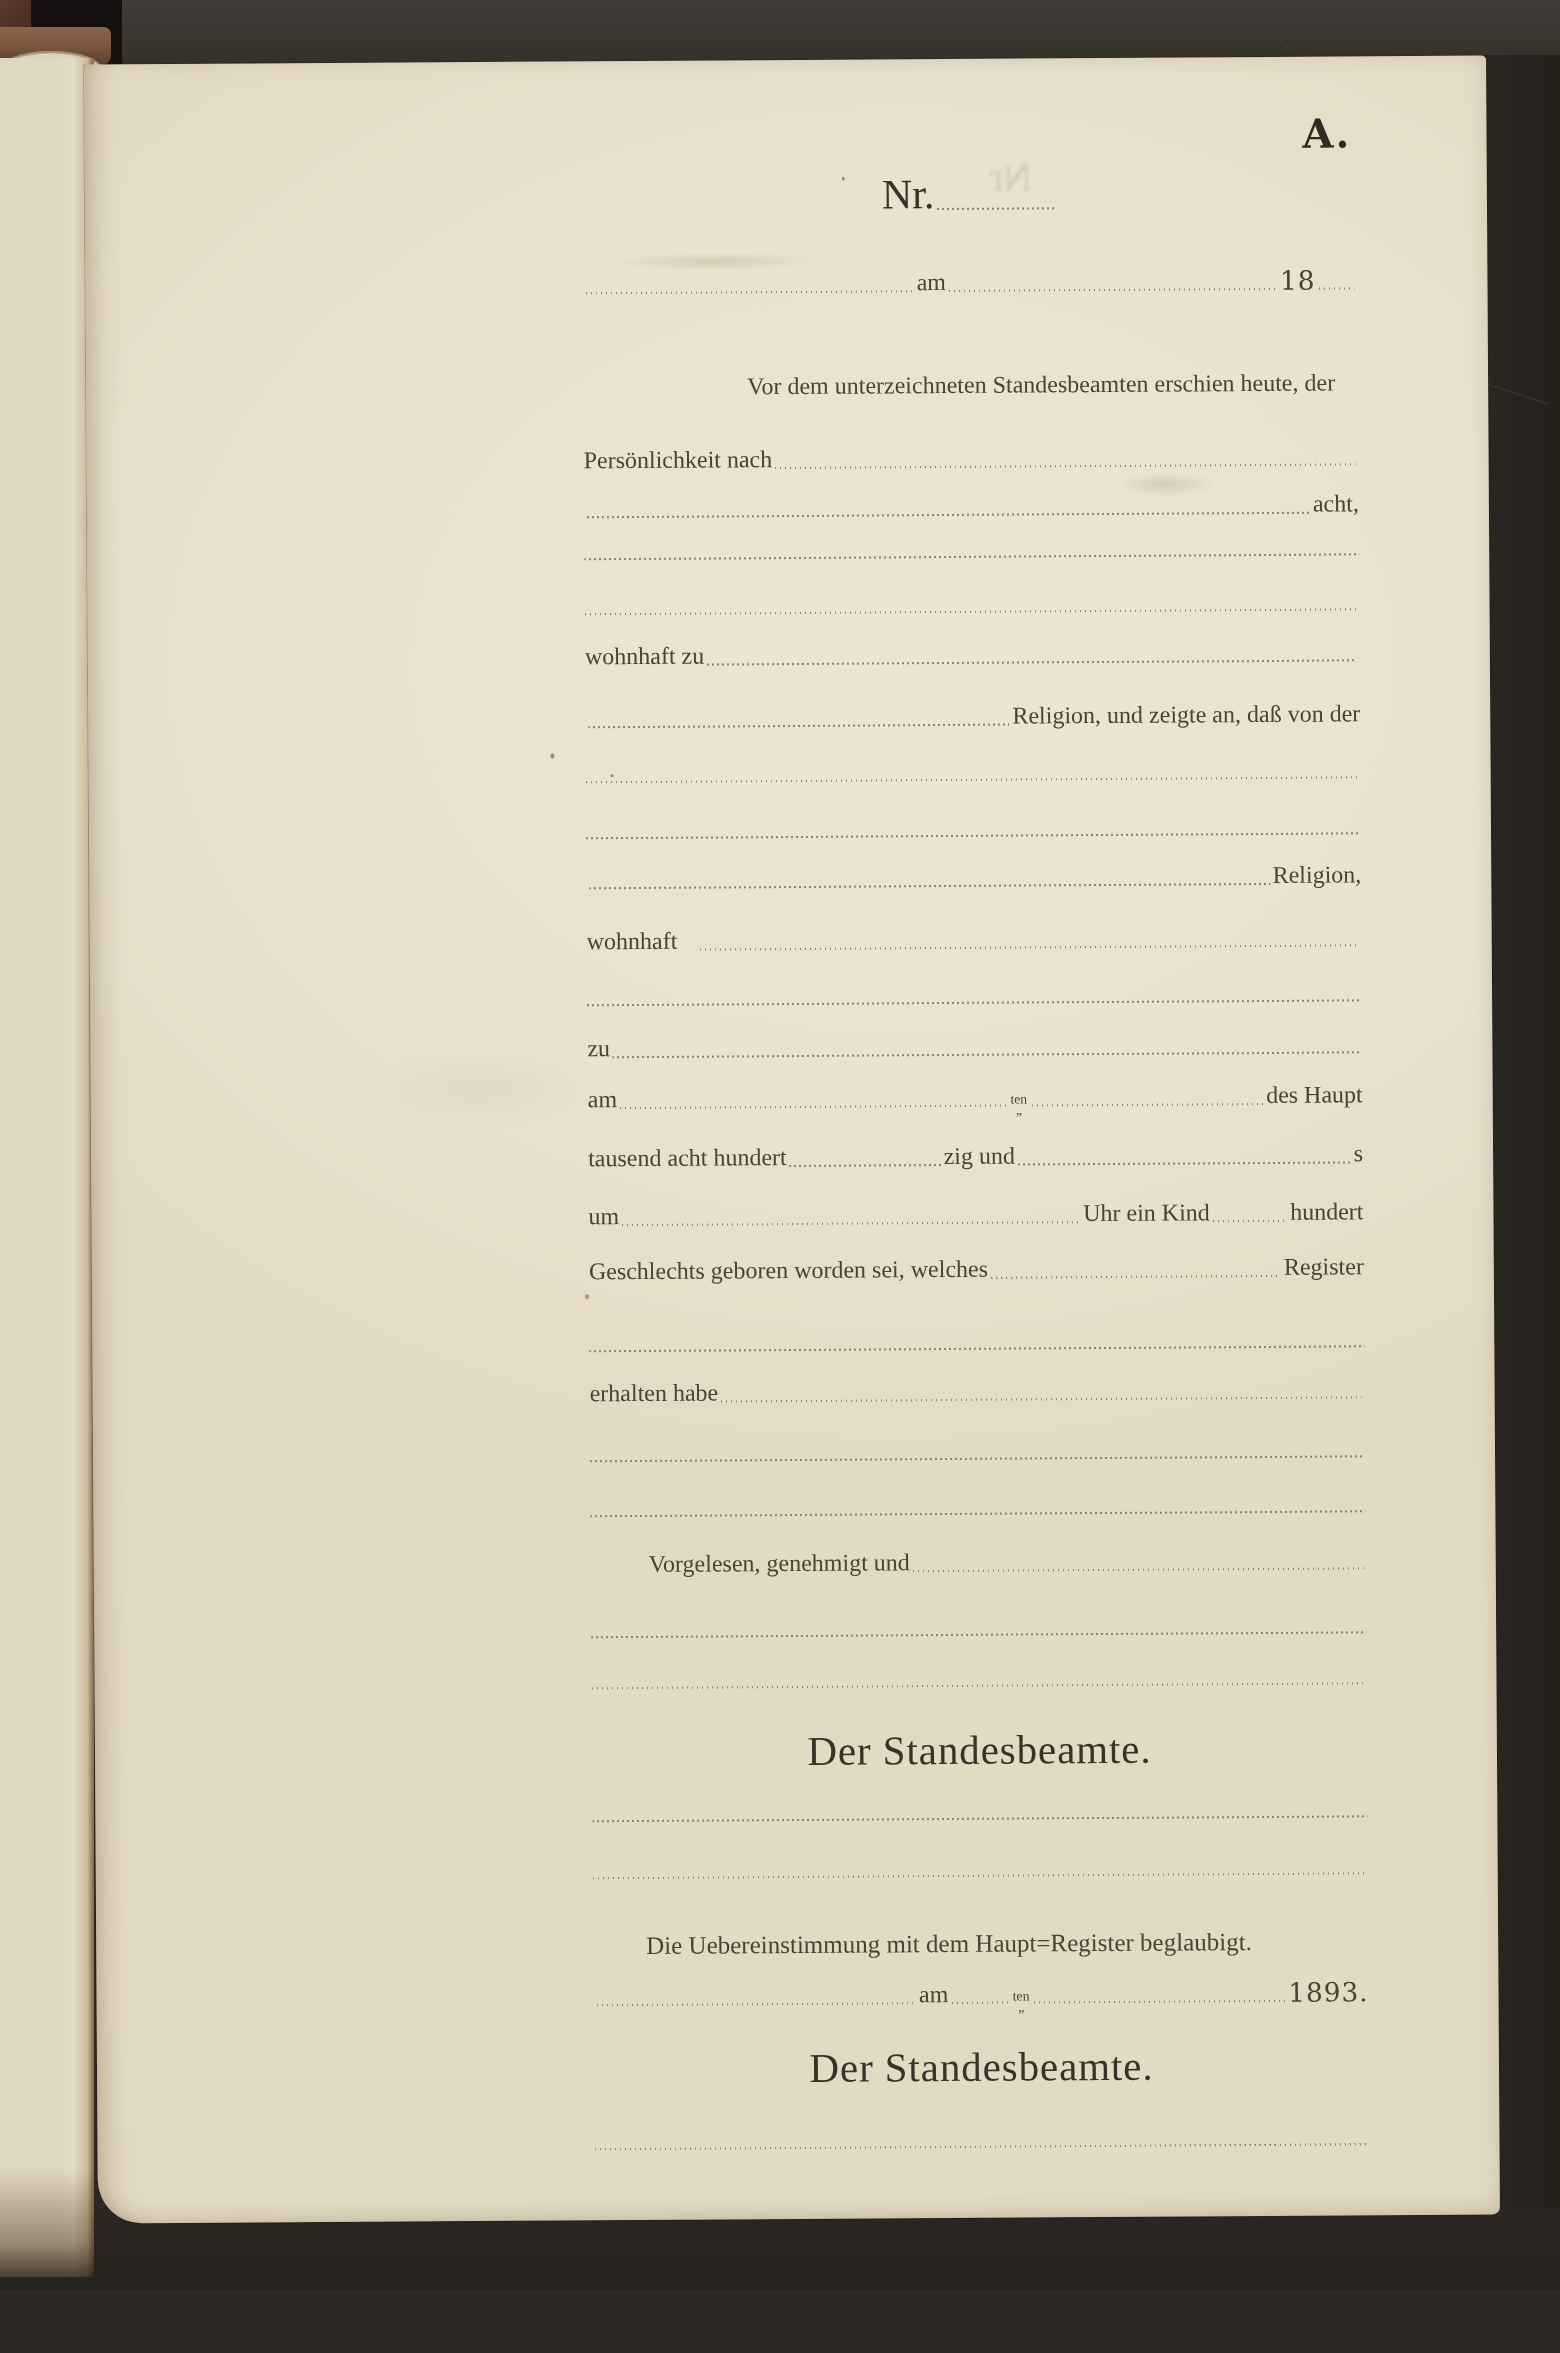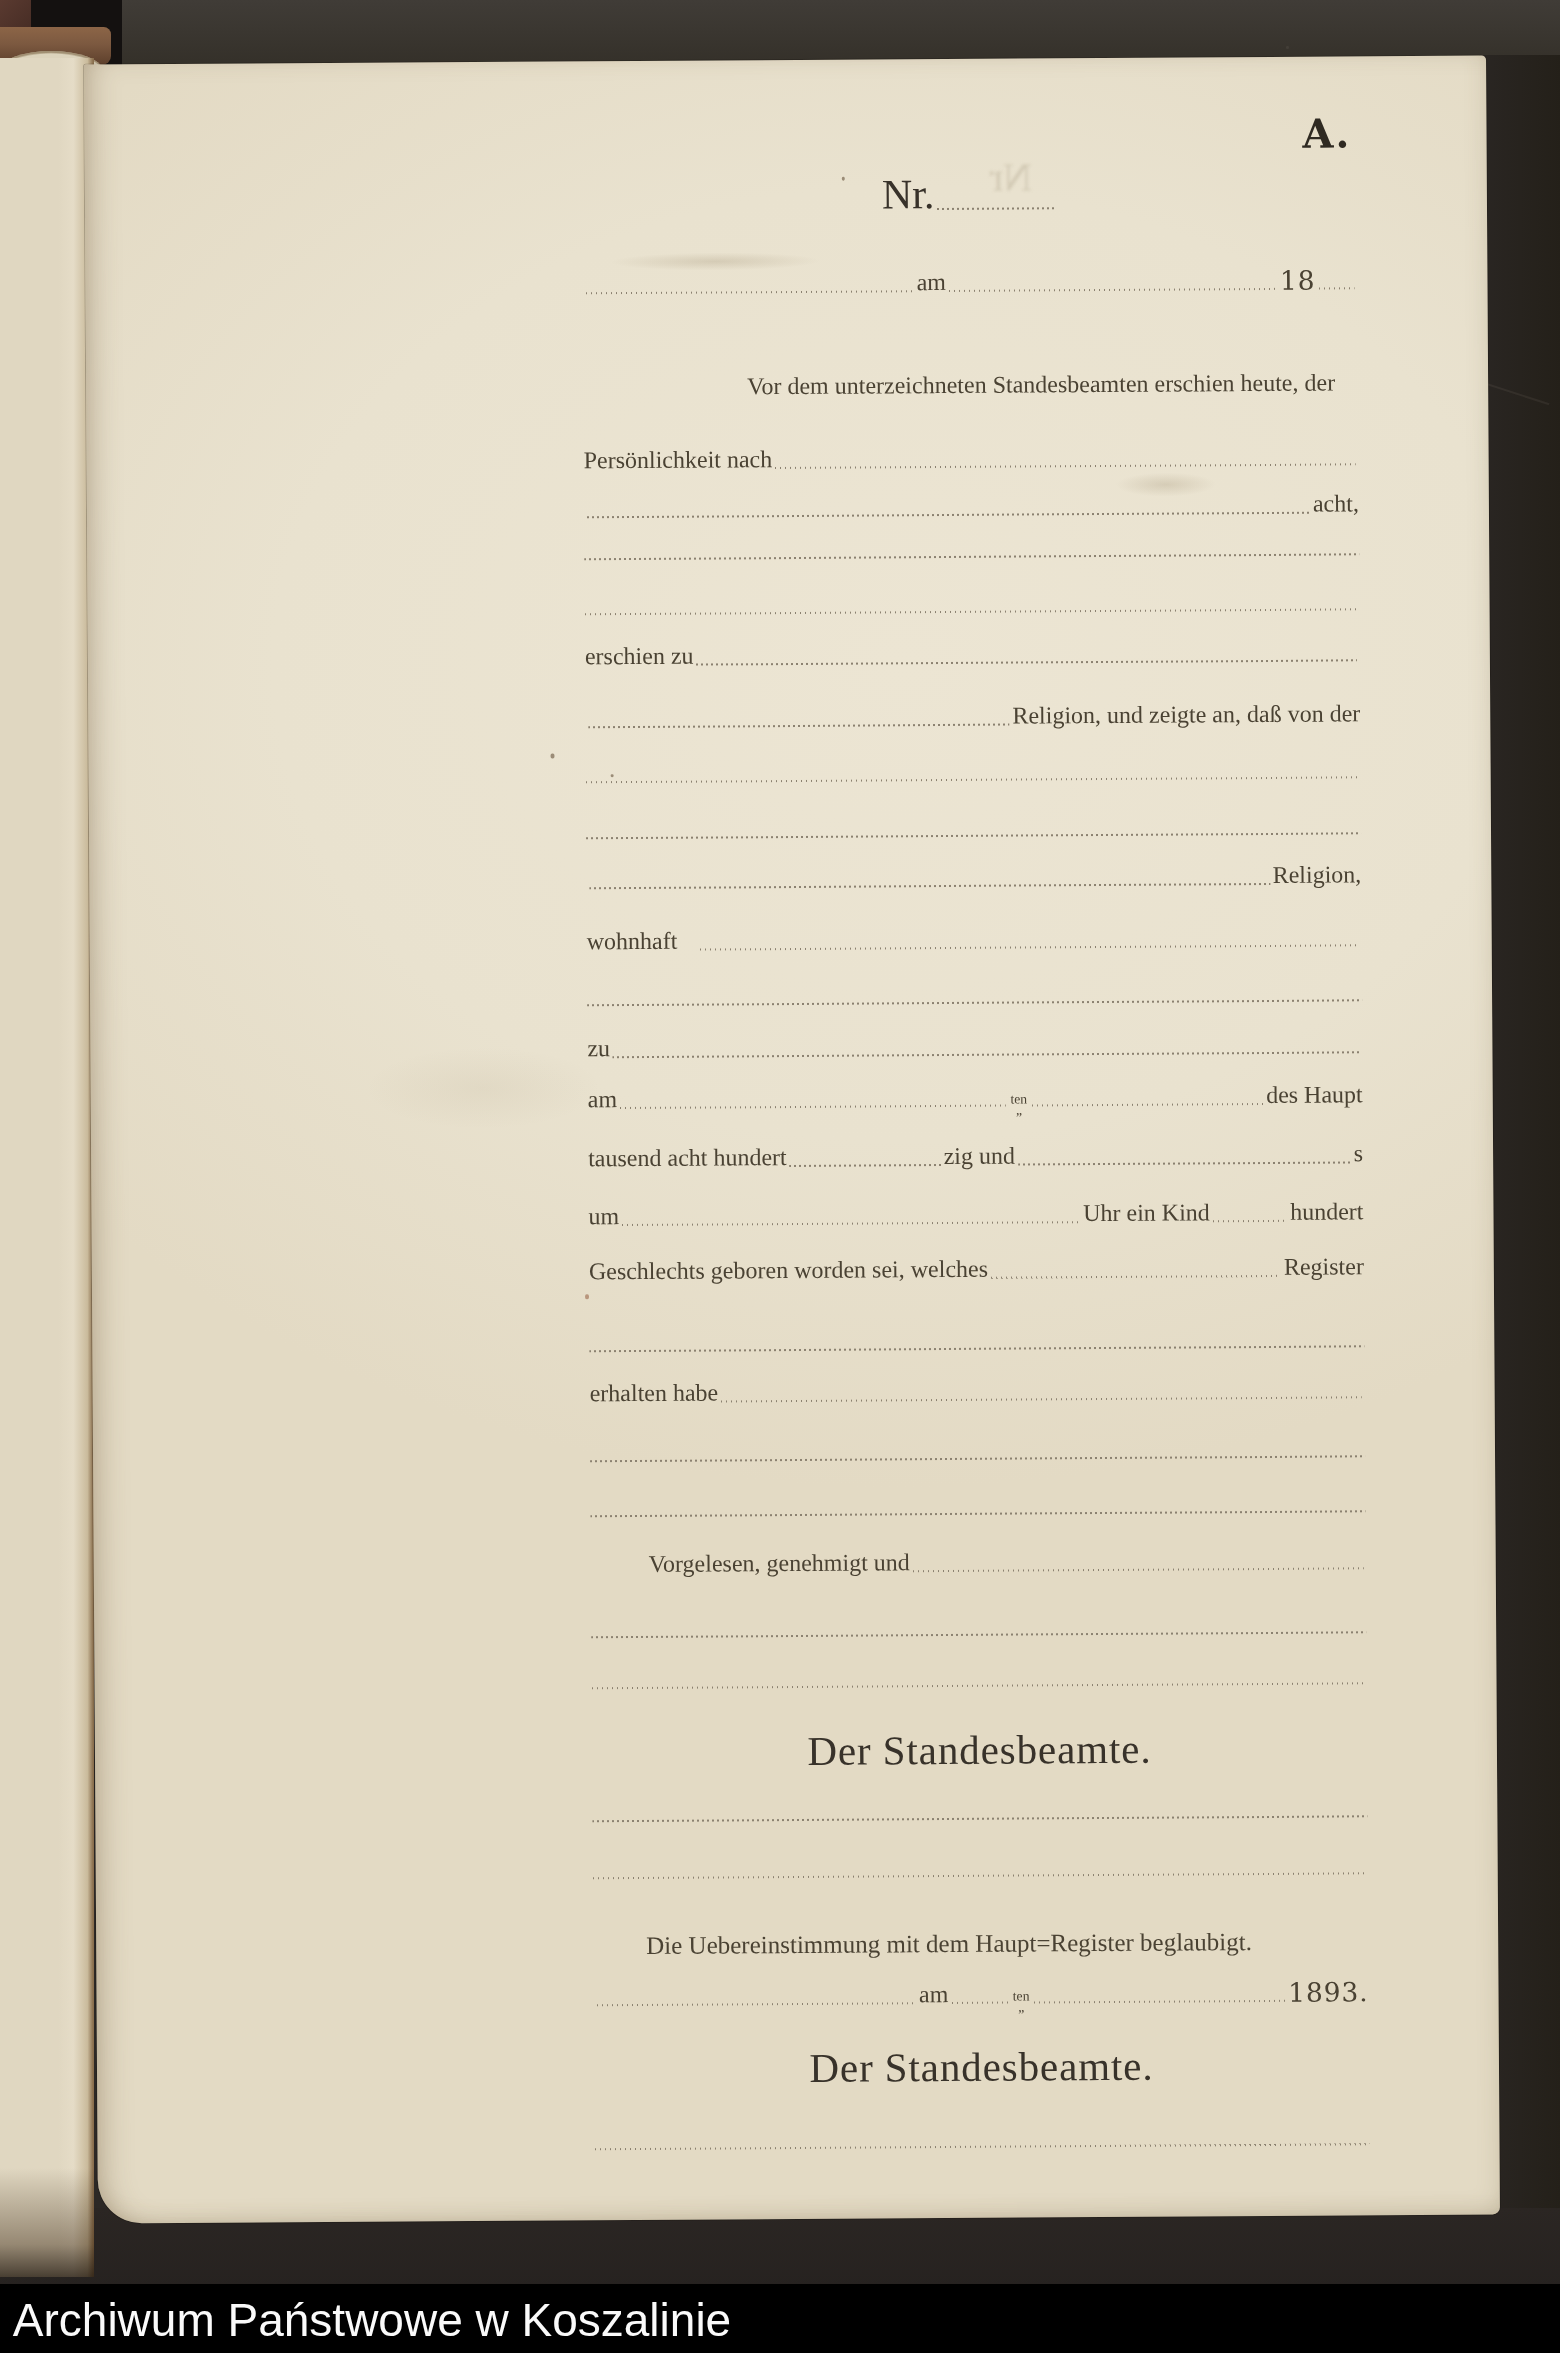--- a/index.html
+++ b/index.html
@@ -119,21 +119,21 @@
 
     <div class="row" style="top:428px;">
       <span class="dots"></span>
       <span class="lbl">acht,</span>
     </div>
 
     <div class="line" style="top:497px;"></div>
     <div class="line" style="top:552px;"></div>
 
     <div class="row" style="top:576px;">
-      <span class="lbl">erschien zu</span>
+      <span class="lbl">wohnhaft zu</span>
       <span class="dots"></span>
     </div>
 
     <div class="row" style="top:638px;">
       <span class="dots"></span>
       <span class="lbl">Religion, und zeigte an, daß von der</span>
     </div>
 
     <div class="line" style="top:720px;"></div>
     <div class="line" style="top:776px;"></div>
@@ -233,18 +233,15 @@
 
     <div class="smudge" style="left:1029px;top:415px;width:100px;height:24px;"></div>
     <div class="smudge" style="left:525px;top:192px;width:210px;height:18px;"></div>
     <div class="smudge" style="left:274px;top:985px;width:237px;height:82px;opacity:.35;"></div>
     <div class="speck" style="left:462px;top:692px;"></div>
     <div class="speck" style="left:522px;top:713px;width:2.7px;height:2.7px;"></div>
     <div class="speck" style="left:493px;top:1233px;background:rgba(140,80,50,.5);"></div>
     <div class="speck" style="left:757px;top:117px;width:2.7px;height:3.6px;"></div>
   </div>
 
-  <div class="watermark-bar">
-    <div class="watermark-text">Archiwum Państwowe w Koszalinie</div>
-  </div>
 
 </div>
 
 
 </body></html>

